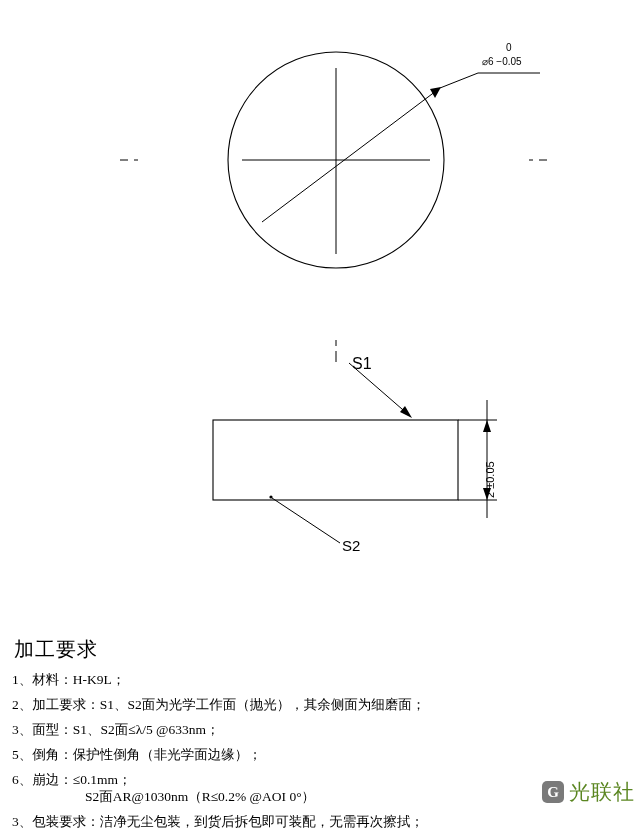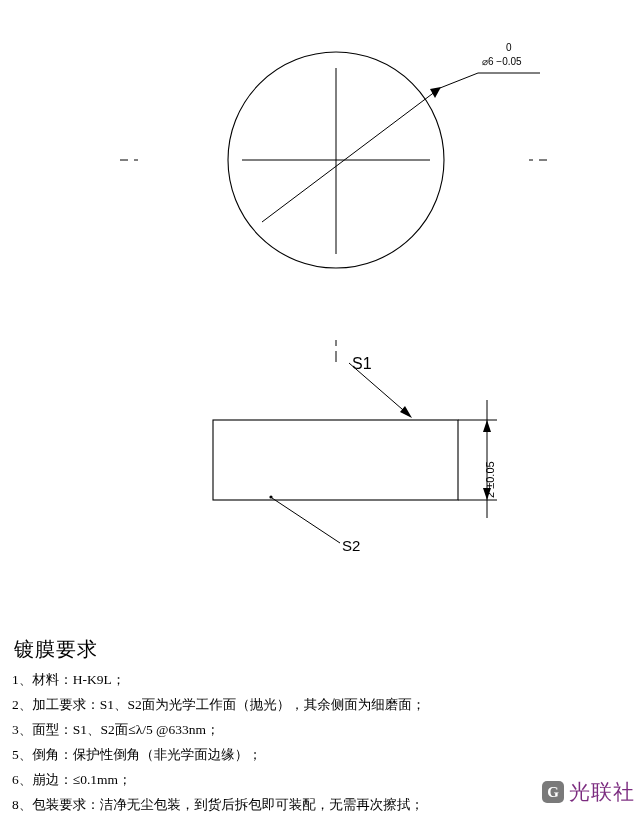--- a/index.html
+++ b/index.html
@@ -111,21 +111,21 @@
     font-family: "Liberation Serif", serif;
     font-size: 15px;
     font-weight: bold;
     display: flex;
     align-items: center;
     justify-content: center;
   }
   .wm-text {
     font-family: "Liberation Serif", serif;
     font-size: 21px;
-    color: #701a75;
+    color: #4d7c0f;
     letter-spacing: 1px;
   }
 </style>
 </head>
 <body>
 
 <div class="drawing">
 
   <svg width="643" height="620" viewBox="0 0 643 620">
 
@@ -171,26 +171,27 @@
   <div class="dim-label" id="label-s1">S1</div>
 
   <div class="dim-label" id="label-s2">S2</div>
 
   <div id="thk-label">
     <span>2 ±0.05</span>
   </div>
 </div>
 
 <div class="notes">
-  <div class="notes-title">镀膜要求</div>
+  <div class="notes-title">加工要求</div>
 
   <div class="note-line">1、材料：H-K9L；</div>
   <div class="note-line">2、加工要求：S1、S2面为光学工作面（抛光），其余侧面为细磨面；</div>
   <div class="note-line">3、面型：S1、S2面≤λ/5 @633nm；</div>
   <div class="note-line">5、倒角：保护性倒角（非光学面边缘）；</div>
   <div class="note-line">6、崩边：≤0.1mm；</div>
-  <div class="note-line">8、包装要求：洁净无尘包装，到货后拆包即可装配，无需再次擦拭；</div>
+  <div class="note-sub">S2面AR@1030nm（R≤0.2% @AOI 0°）</div>
+  <div class="note-line">3、包装要求：洁净无尘包装，到货后拆包即可装配，无需再次擦拭；</div>
 </div>
 
 <div class="watermark">
   <div class="wm-badge">G</div>
   <div class="wm-text">光联社</div>
 </div>
 
 </body></html>

